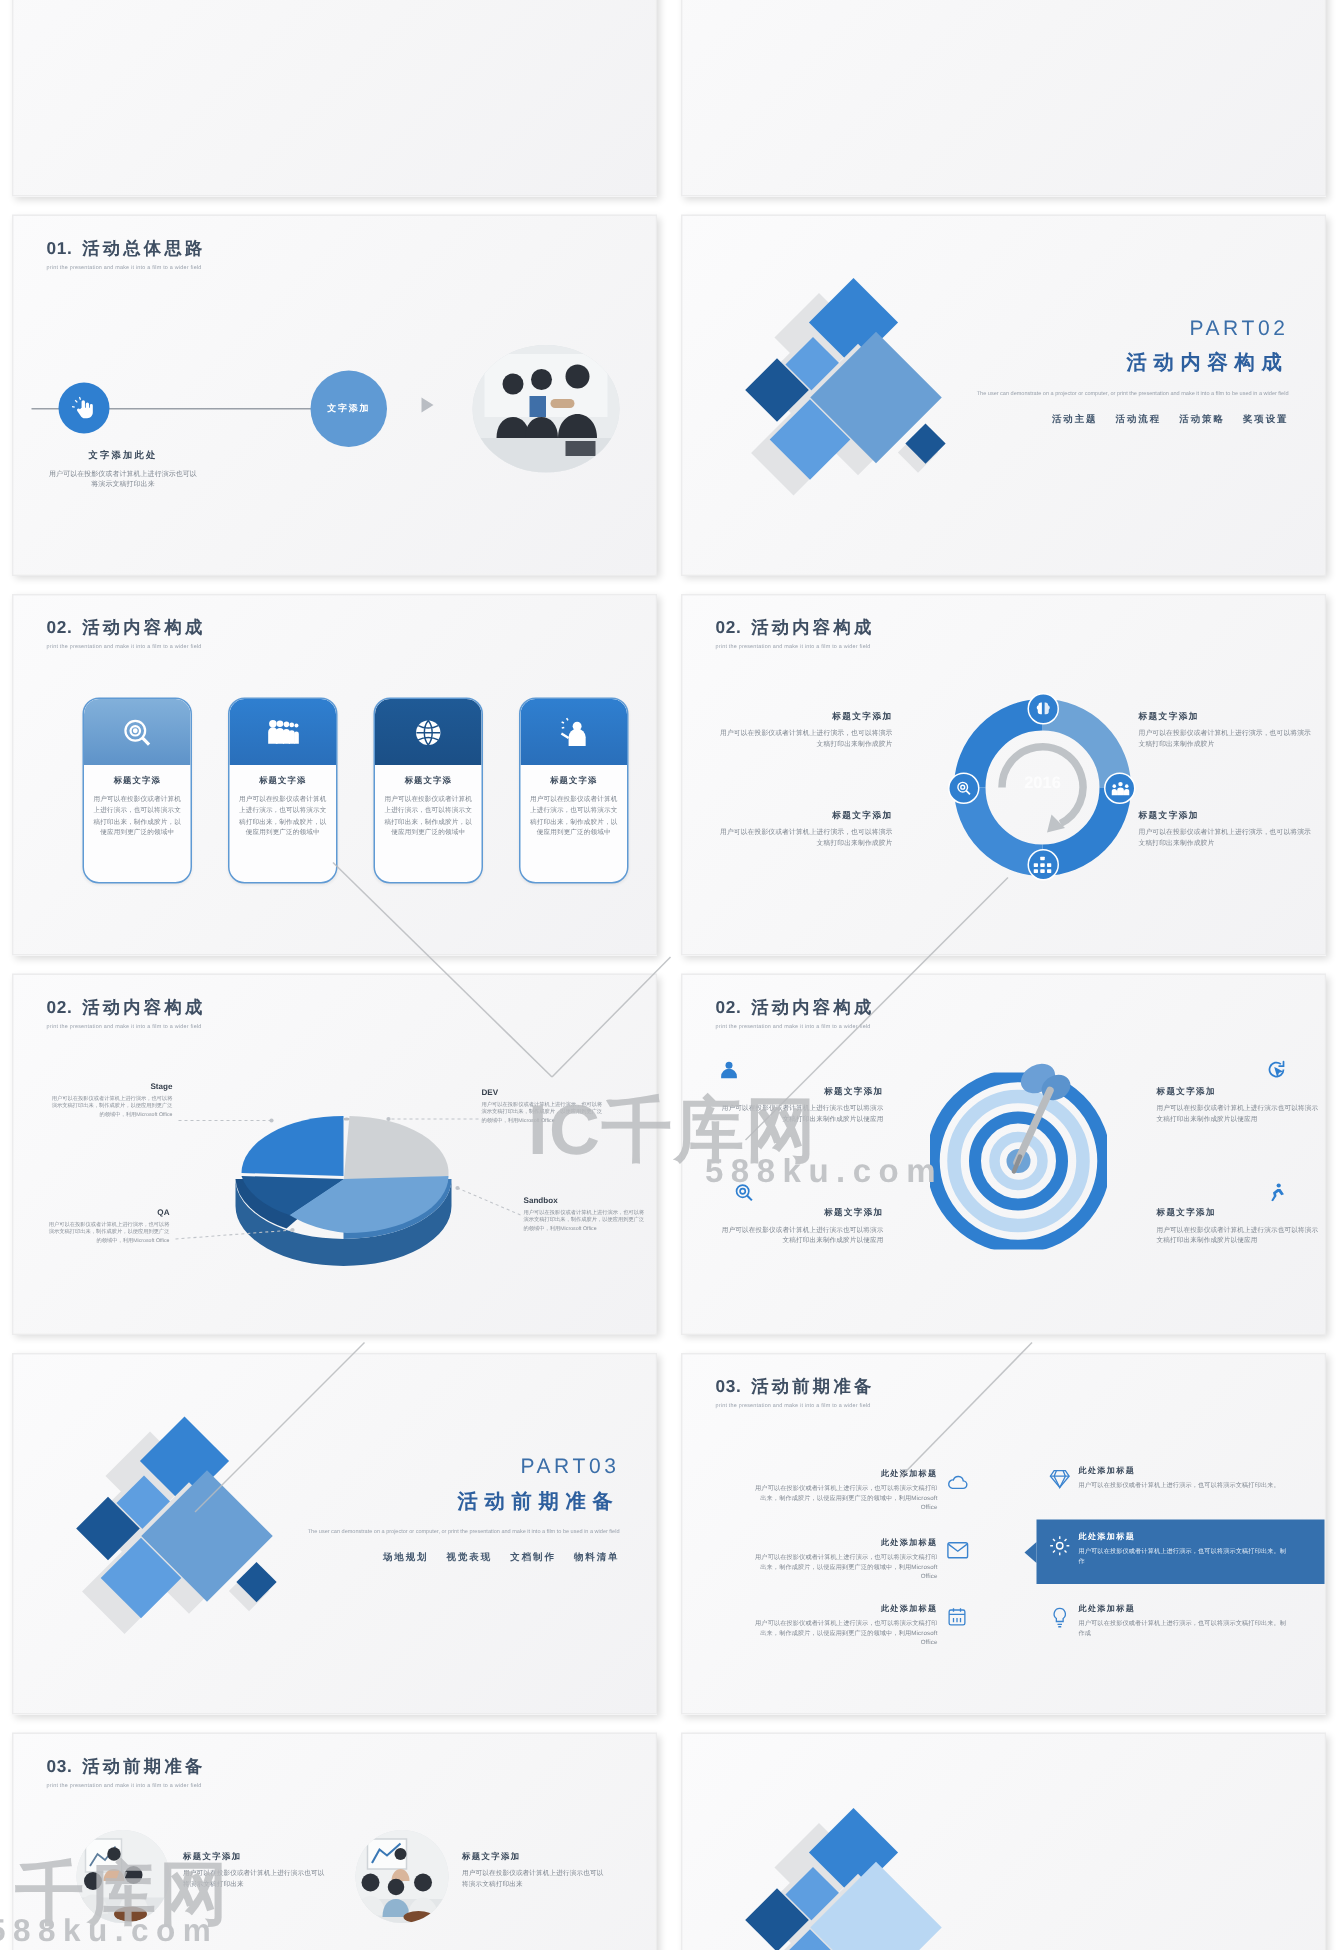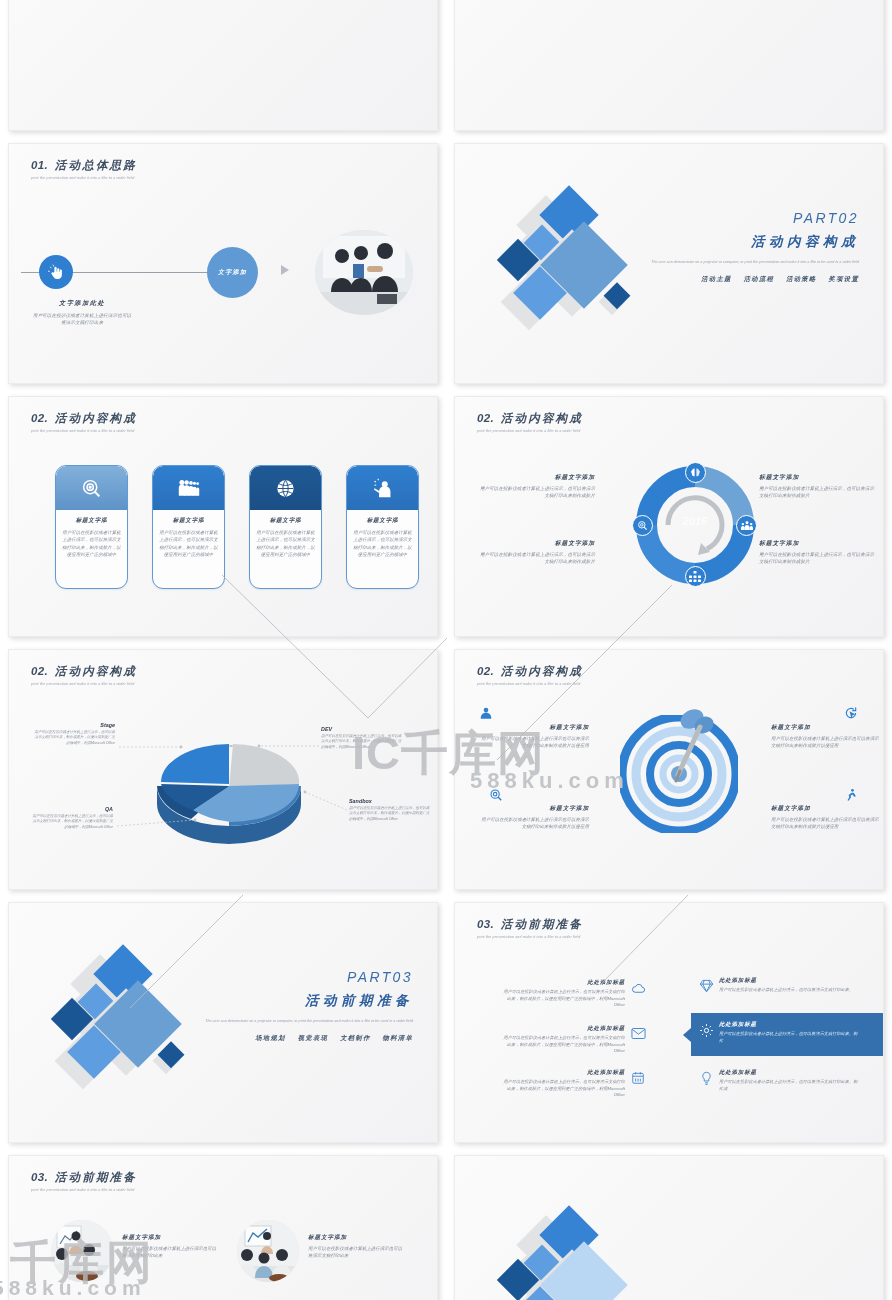--- a/index.html
+++ b/index.html
@@ -16,21 +16,21 @@
     background: #ffffff;
   }
   .grid {
     position: absolute;
     top: -116px; left: 0;
     width: 892px;
     display: grid;
     grid-template-columns: 446px 446px;
     grid-auto-rows: 253px;
   }
-  .cell { position: relative; padding: 6px 8px 6px 8px; font-style: italic; }
+  .cell { position: relative; padding: 6px 8px 6px 8px; }
   .slide {
     position: relative;
     width: 100%; height: 100%;
     background: linear-gradient(135deg,#fbfbfc 0%,#f6f6f7 55%,#f2f2f4 100%);
     border: 1px solid #ececed;
     box-shadow: 2px 2px 5px rgba(0,0,0,.14);
     overflow: hidden;
   }
 
   

